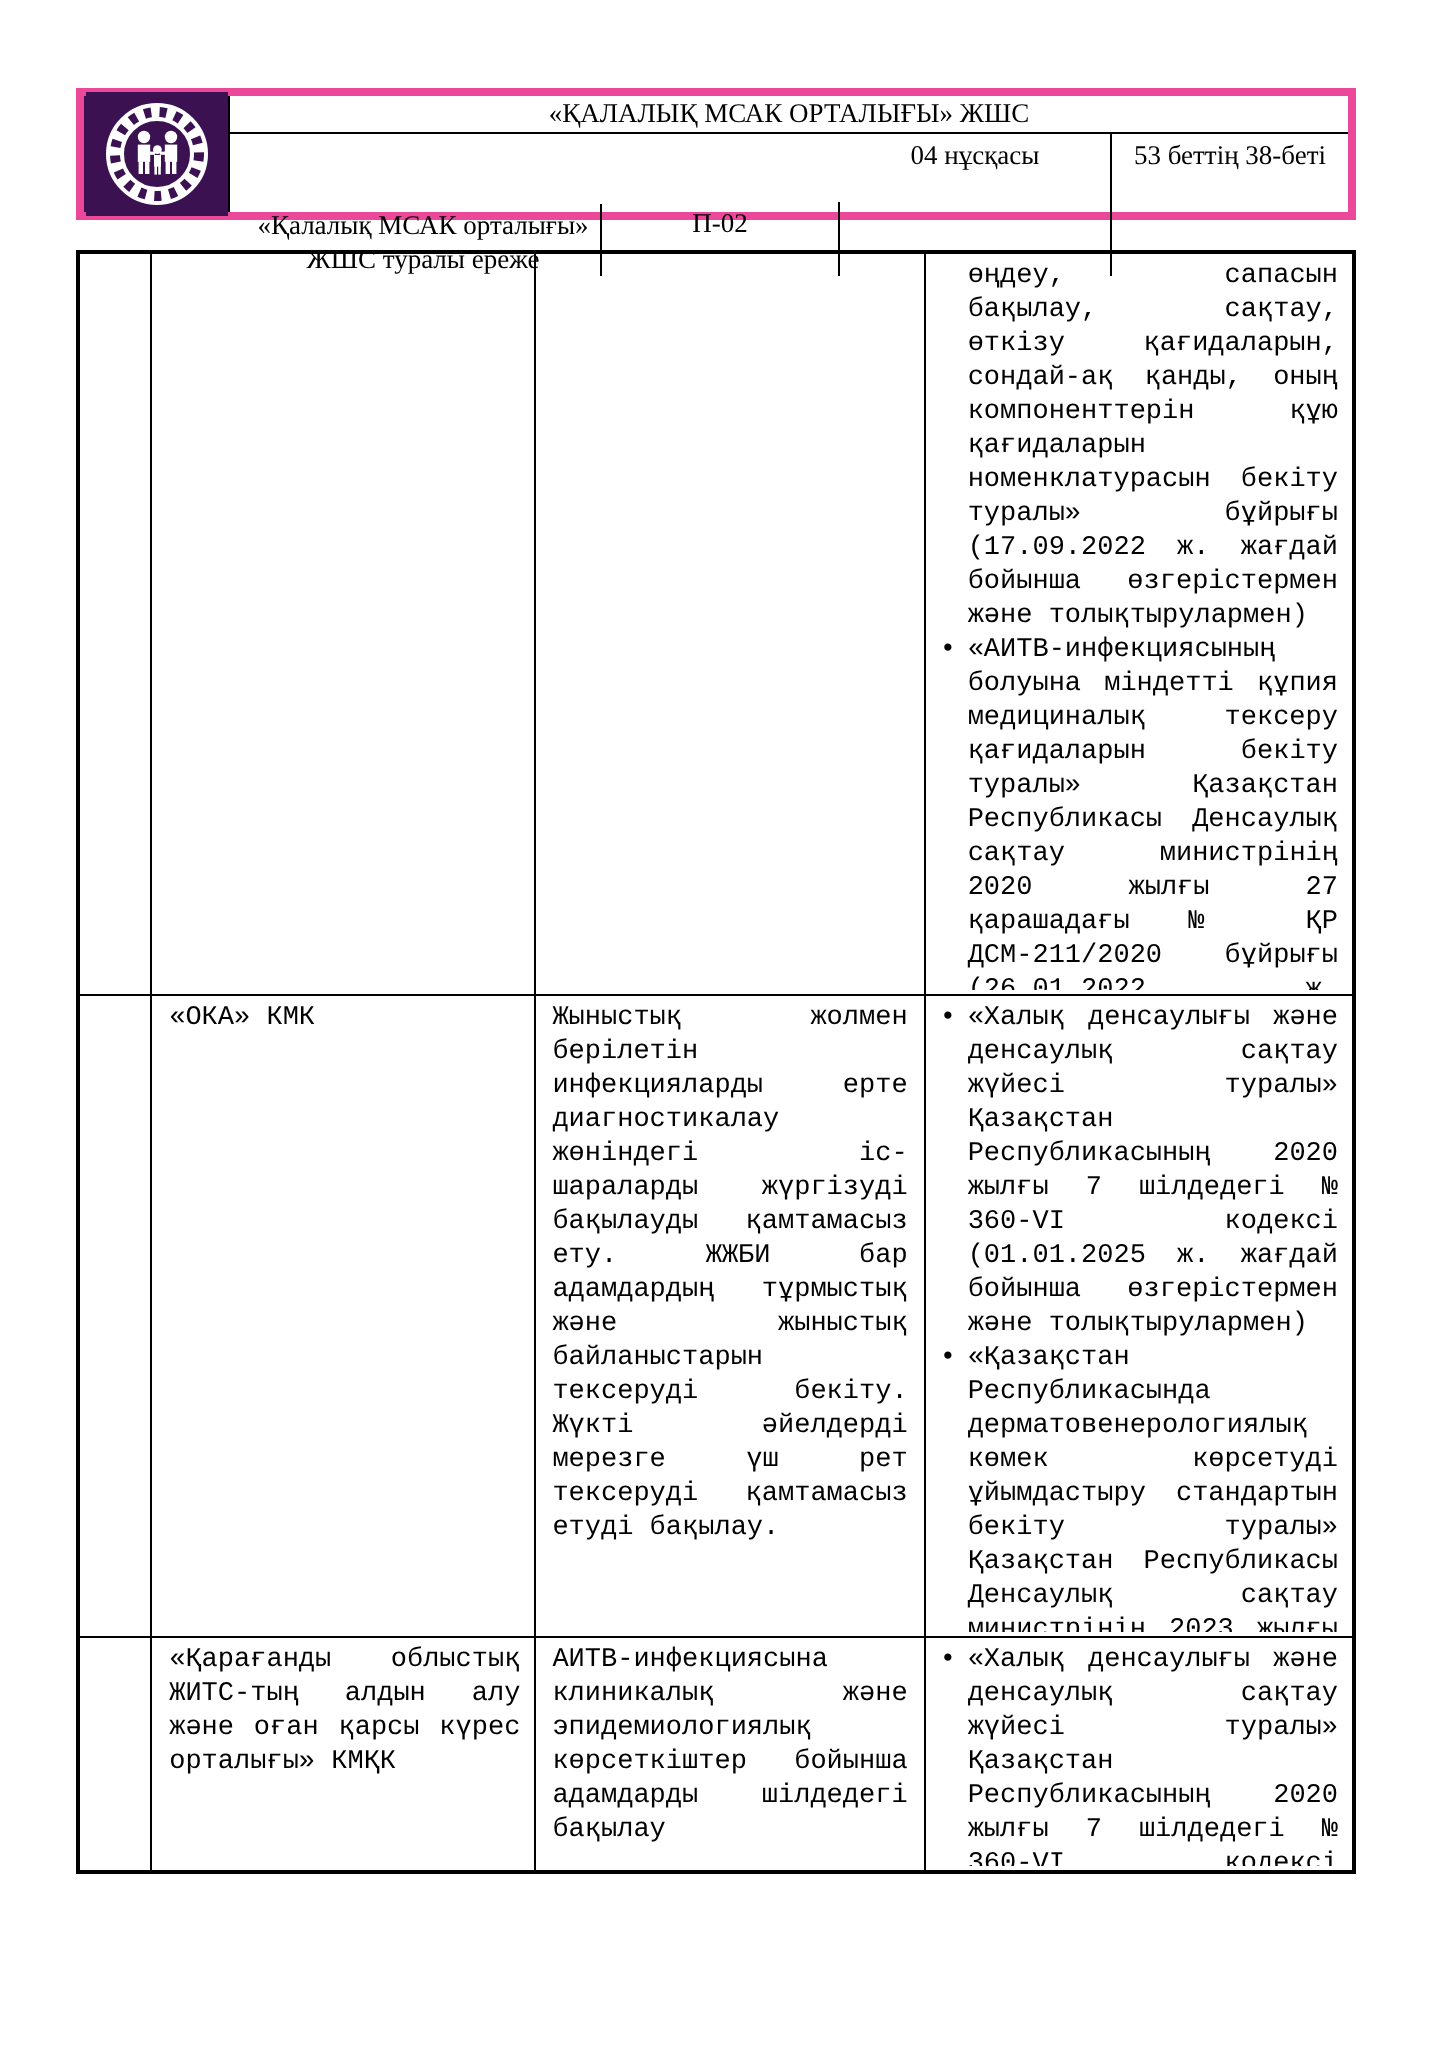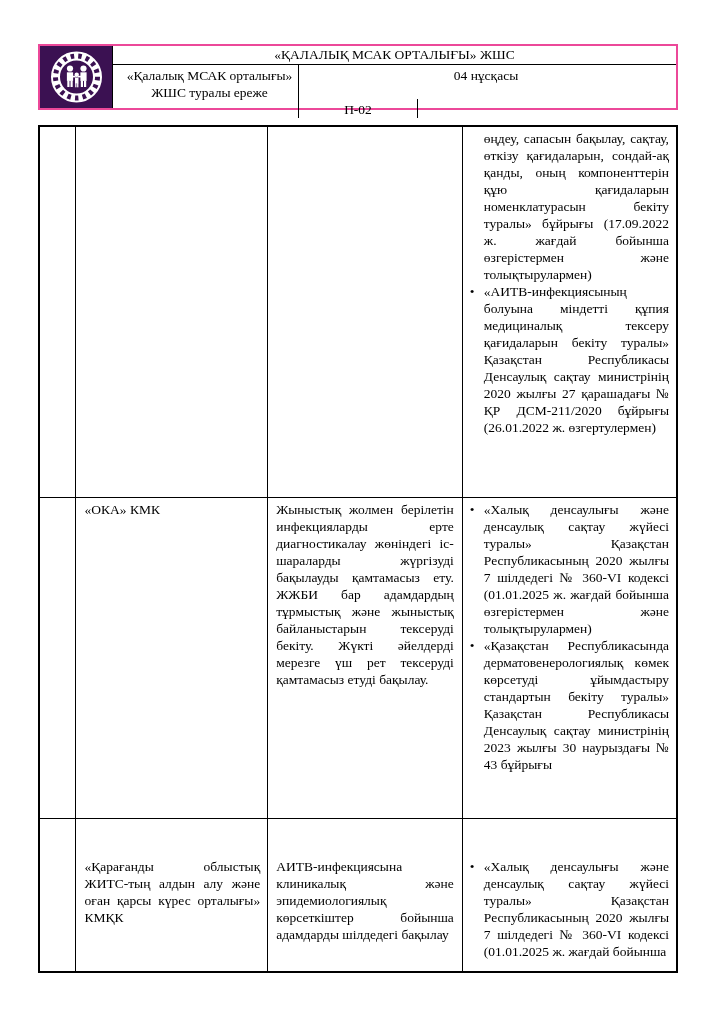--- a/index.html
+++ b/index.html
@@ -10,21 +10,21 @@
     background: #ffffff;
     font-family: "Liberation Serif", "DejaVu Serif", serif;
     color: #000;
     overflow: hidden;
   }
 
   
   #doc-header {
     position: absolute; left: 38px; top: 44px;
     width: 640px; height: 66px;
-    border: 2px solid #ec4899;
+    border: 4px solid #ec4899;
     display: flex;
   }
   .logo-cell {
     width: 73px; flex: 0 0 73px;
     border-right: 1px solid #000;
     background: #3b1152;
     display: flex; align-items: center; justify-content: center;
   }
   .logo-cell svg { display: block; width: 100%; height: 100%; }
   .header-right { flex: 1; display: flex; flex-direction: column; }
@@ -37,47 +37,47 @@
   }
   .header-info-row { flex: 1; display: flex; }
   .h-cell {
     border-right: 1px solid #000;
     text-align: center;
     padding-top: 2px;
     font-size: 13.5px; line-height: 17px;
     overflow: hidden;
   }
   .h-cell:last-child { border-right: none; }
-  .h-doc-title { width: 186px; flex: 0 0 186px; padding-left: 12px; padding-right: 4px; }
+  .h-doc-title { width: 186px; flex: 0 0 186px; padding-left: 12px; padding-right: 4px; margin-top: 35px; }
   .h-code      { width: 119px; flex: 0 0 119px; margin-top: 34px; }
   .h-version   { width: 136px; flex: 0 0 136px; }
   .h-pages     { flex: 1; }
 
   
   #main-table {
     position: absolute; left: 38px; top: 125px;
     width: 640px;
     border-collapse: collapse;
     table-layout: fixed;
   }
-  #main-table, #main-table td { border: 1px solid #000; }
+  #main-table, #main-table td { border: 1px solid #000; font-family: Liberation Mono, monospace; }
   #main-table { border-width: 2px; }
   #main-table td {
     vertical-align: top;
     padding: 2px 0;
     font-size: 13.5px; line-height: 17px;
   }
   td.c-num  { }
   td.c-org  .clip { padding: 1px 7px 0 9px;  text-align: justify; }
   td.c-desc .clip { padding: 1px 8px 0 8px;  text-align: justify; }
   td.c-legal .clip { padding: 1px 5px 0 0; }
   .clip { overflow: hidden; }
   .r1 .clip { height: 366px; }
   .r2 .clip { height: 316px; }
-  .r3 .clip { height: 112px; margin-top: 36px; }
+  .r3 .clip { height: 112px; }
 
   .legal-item {
     position: relative;
     padding-left: 21px; padding-right: 2px;
     text-align: justify;
   }
   .legal-item .marker {
     position: absolute; left: 7px; top: 0;
     font-size: 13.5px;
   }
@@ -112,20 +112,21 @@
           </g>
         </svg>
       </span>
     </div>
     <div class="header-right">
       <div class="header-title-row">«ҚАЛАЛЫҚ МСАК ОРТАЛЫҒЫ» ЖШС</div>
       <div class="header-info-row">
         <div class="h-cell h-doc-title">«Қалалық МСАК орталығы» ЖШС туралы ереже</div>
         <div class="h-cell h-code">П-02</div>
         <div class="h-cell h-version">04 нұсқасы</div>
+        <div class="h-cell h-pages">53 беттің 38-беті</div>
       </div>
     </div>
   </div>
 
   <table id="main-table">
     <colgroup>
       <col style="width:36px">
       <col style="width:192px">
       <col style="width:194px">
       <col style="width:214px">

